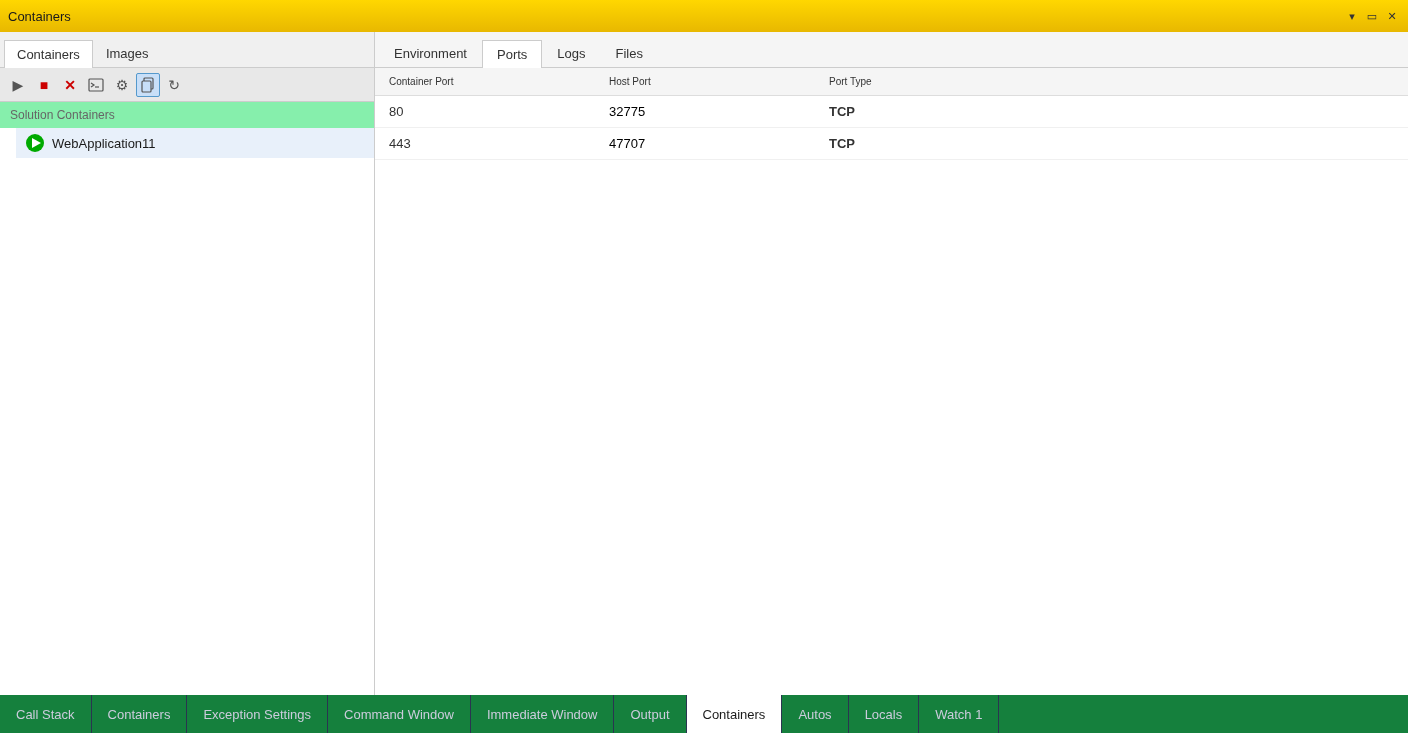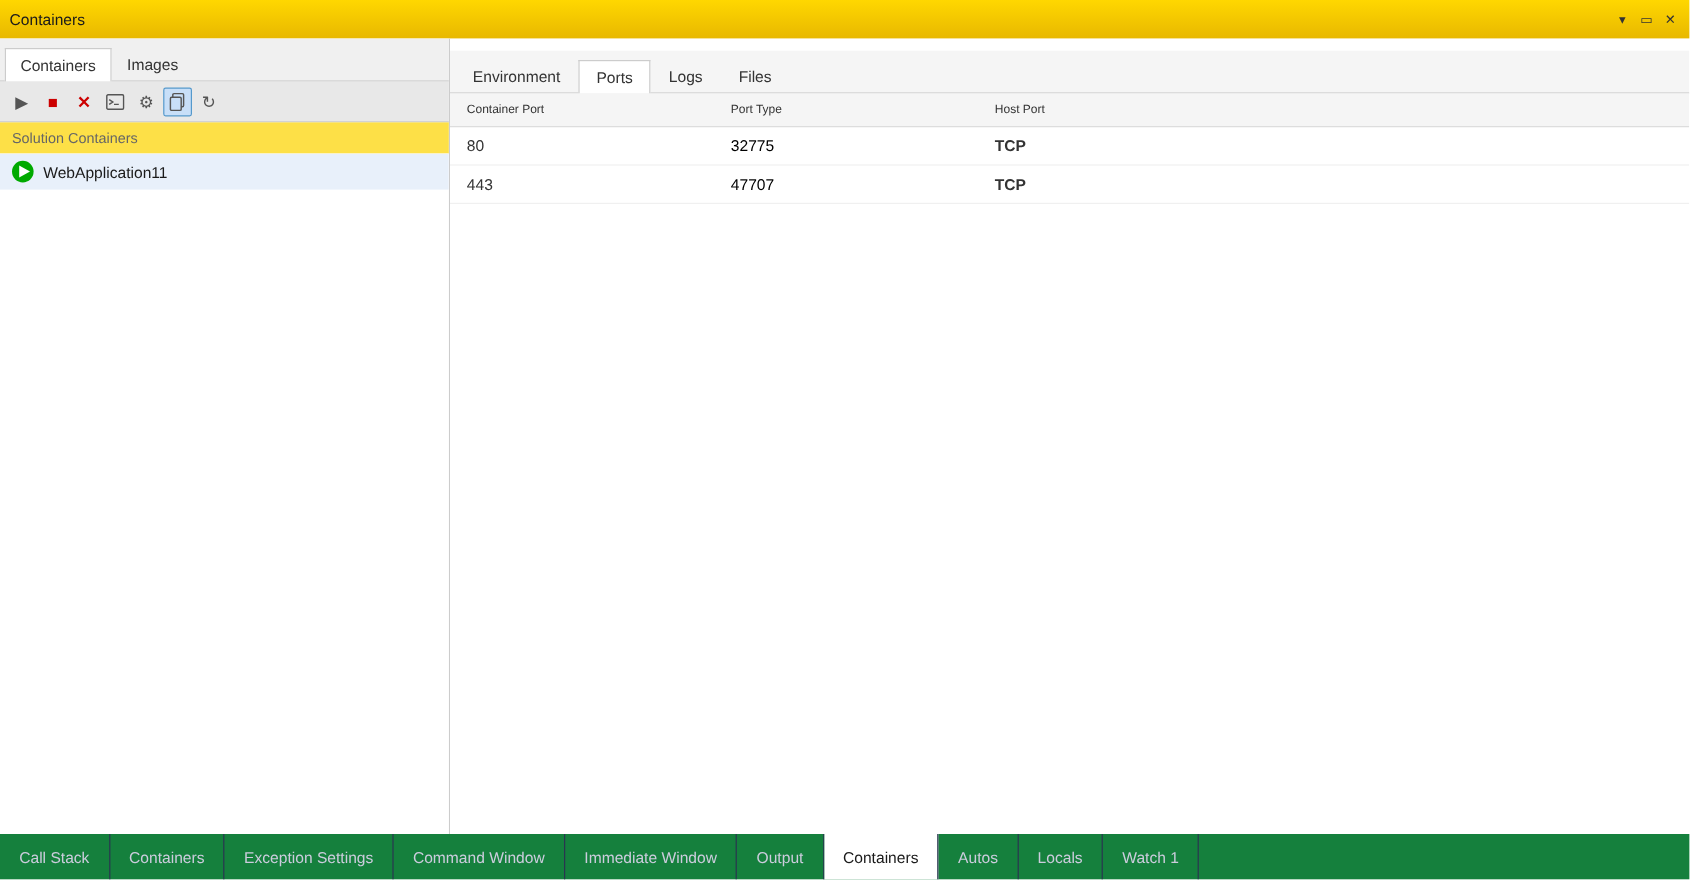--- a/index.html
+++ b/index.html
@@ -112,28 +112,29 @@
     .toolbar-btn.active, .toolbar-btn.selected {
       background: #c8dff8;
       border-color: #5599cc;
     }
 
     
     .section-label {
       padding: 6px 10px;
       font-size: 12px;
       color: #666;
-      background: #fde047;
+      background: #86efac;
     }
 
     
     .container-list {
       flex: 1;
       overflow-y: auto;
       background: #fff;
+      padding-left: 16px;
     }
     .container-item {
       display: flex;
       align-items: center;
       padding: 6px 10px;
       gap: 8px;
       cursor: pointer;
       background: #e8f0fa;
     }
     .run-icon {
@@ -159,21 +160,20 @@
       font-size: 13px;
       color: #1a1a1a;
     }
 
     
     .right-panel {
       flex: 1;
       display: flex;
       flex-direction: column;
       overflow: hidden;
-      margin-top: 10px;
     }
 
     
     .detail-tabs {
       display: flex;
       border-bottom: 1px solid #ccc;
       background: #f5f5f5;
       height: 36px;
       align-items: flex-end;
       padding: 0 4px;
@@ -323,22 +323,22 @@
         <span>Logs</span>
       </div>
       <div class="detail-tab">
         <span>Files</span>
       </div>
     </div>
 
     <div class="ports-table">
       <div class="table-header">
         <div class="th">Container Port</div>
+        <div class="th">Host Port</div>
         <div class="th">Port Type</div>
-        <div class="th">Host Port</div>
       </div>
       <div class="table-body">
         <div class="table-row">
           <div class="td">80</div>
           <div class="td">32775</div>
           <div class="td">TCP</div>
         </div>
         <div class="table-row">
           <div class="td">443</div>
           <div class="td">47707</div>

